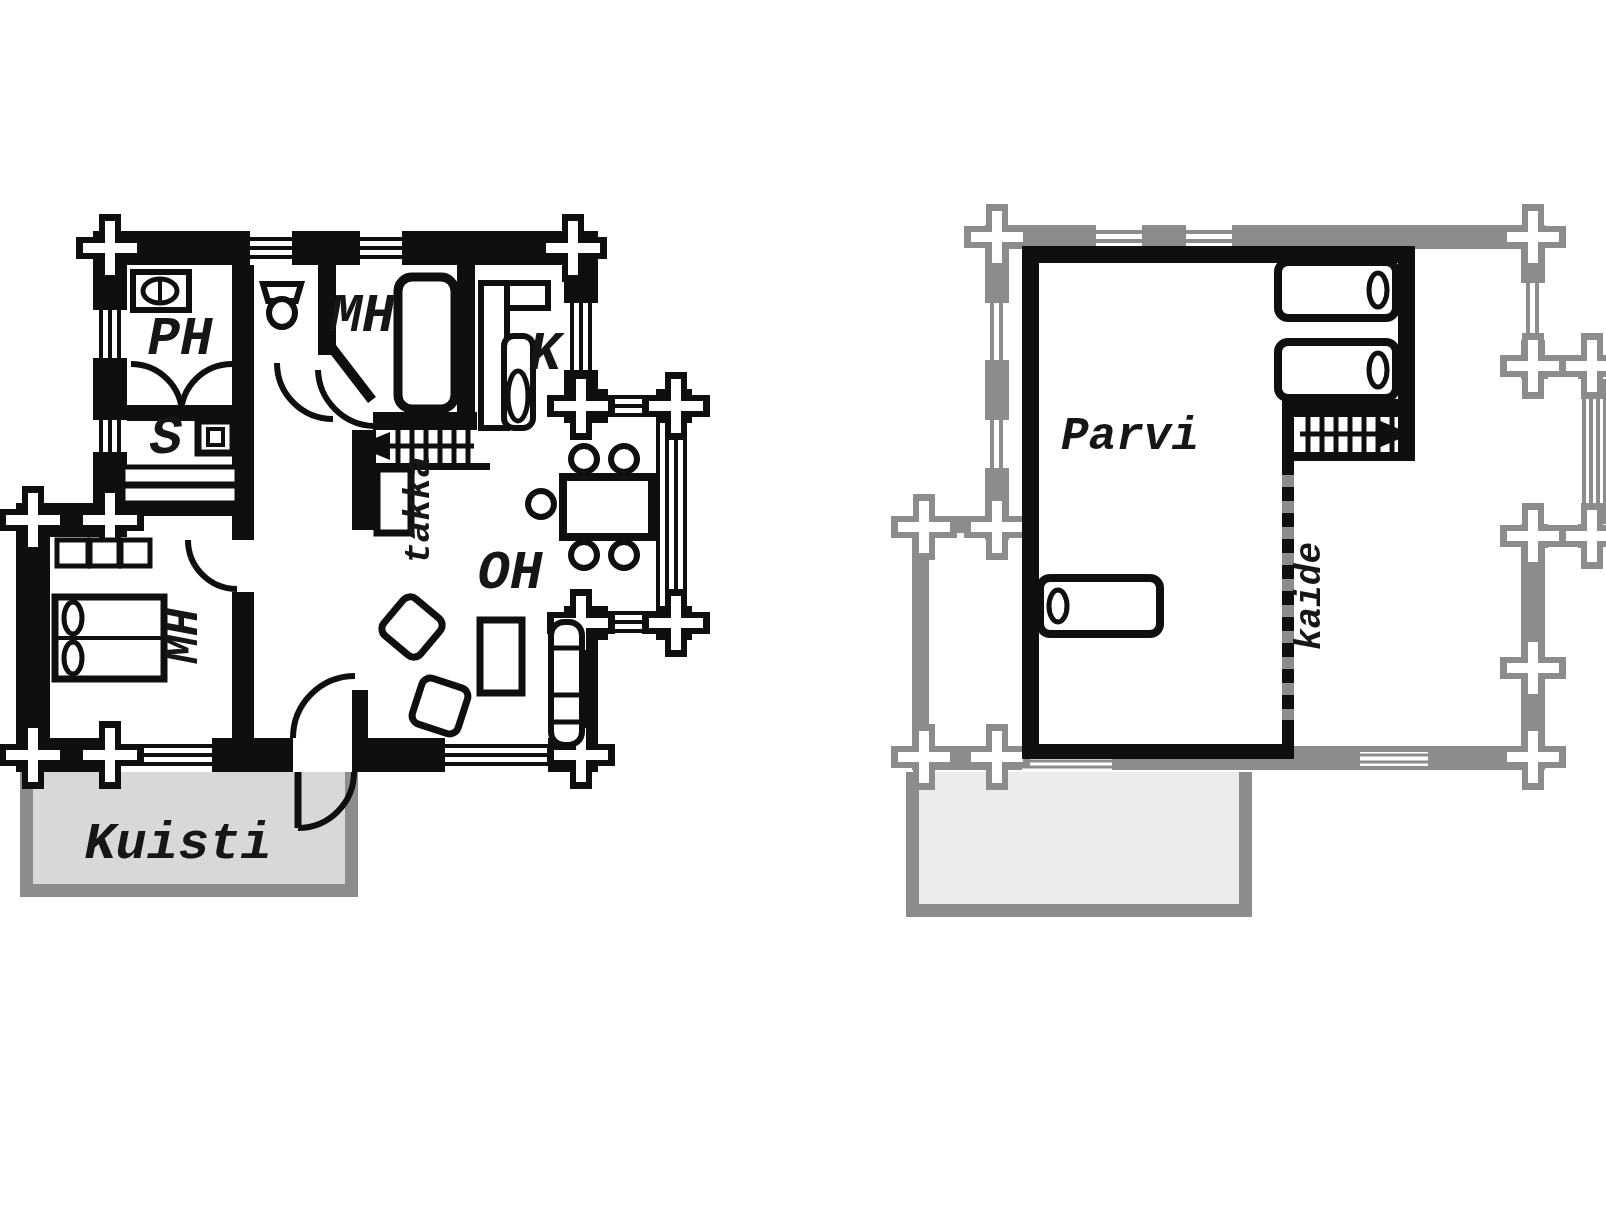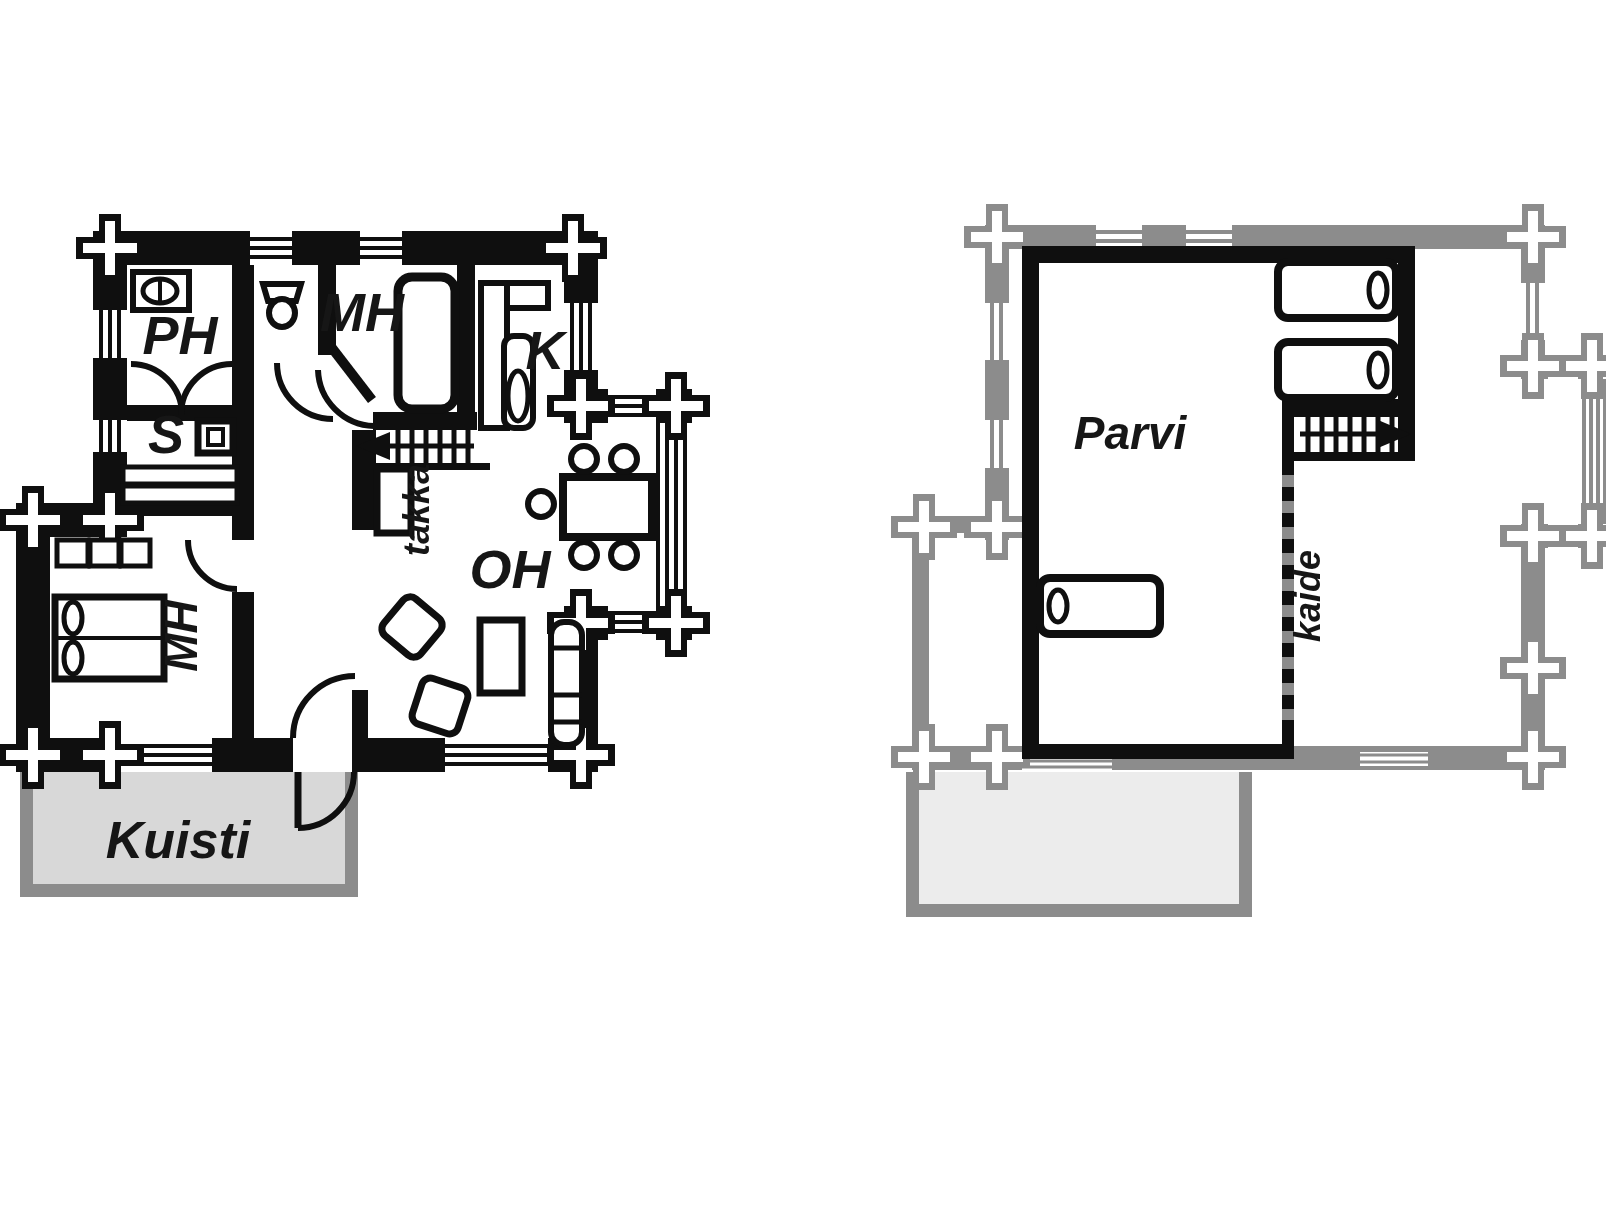--- a/index.html
+++ b/index.html
@@ -1,17 +1,17 @@
 <!DOCTYPE html>
 <html><head>
 <meta charset="utf-8">
 <style>
   html,body{margin:0;padding:0;background:#ffffff;}
   .stage{position:relative;width:1606px;height:1205px;background:#ffffff;overflow:hidden;
-         font-family:Liberation Sans, sans-serif;text-align:center;}
+         font-family:Liberation Mono, monospace;text-align:center;}
   svg{display:block}
   .wall{fill:#0f0f0f}
   .gwall{fill:#8c8c8c}
   .white{fill:#ffffff}
   .ln{stroke:#0f0f0f;fill:none}
   .gln{stroke:#8c8c8c;fill:none}
   .furn{fill:#ffffff;stroke:#0f0f0f}
   .lbl{font-style:italic;font-weight:700;fill:#161616;text-anchor:middle}
   .big{font-size:54px}
   .mid{font-size:46px}

